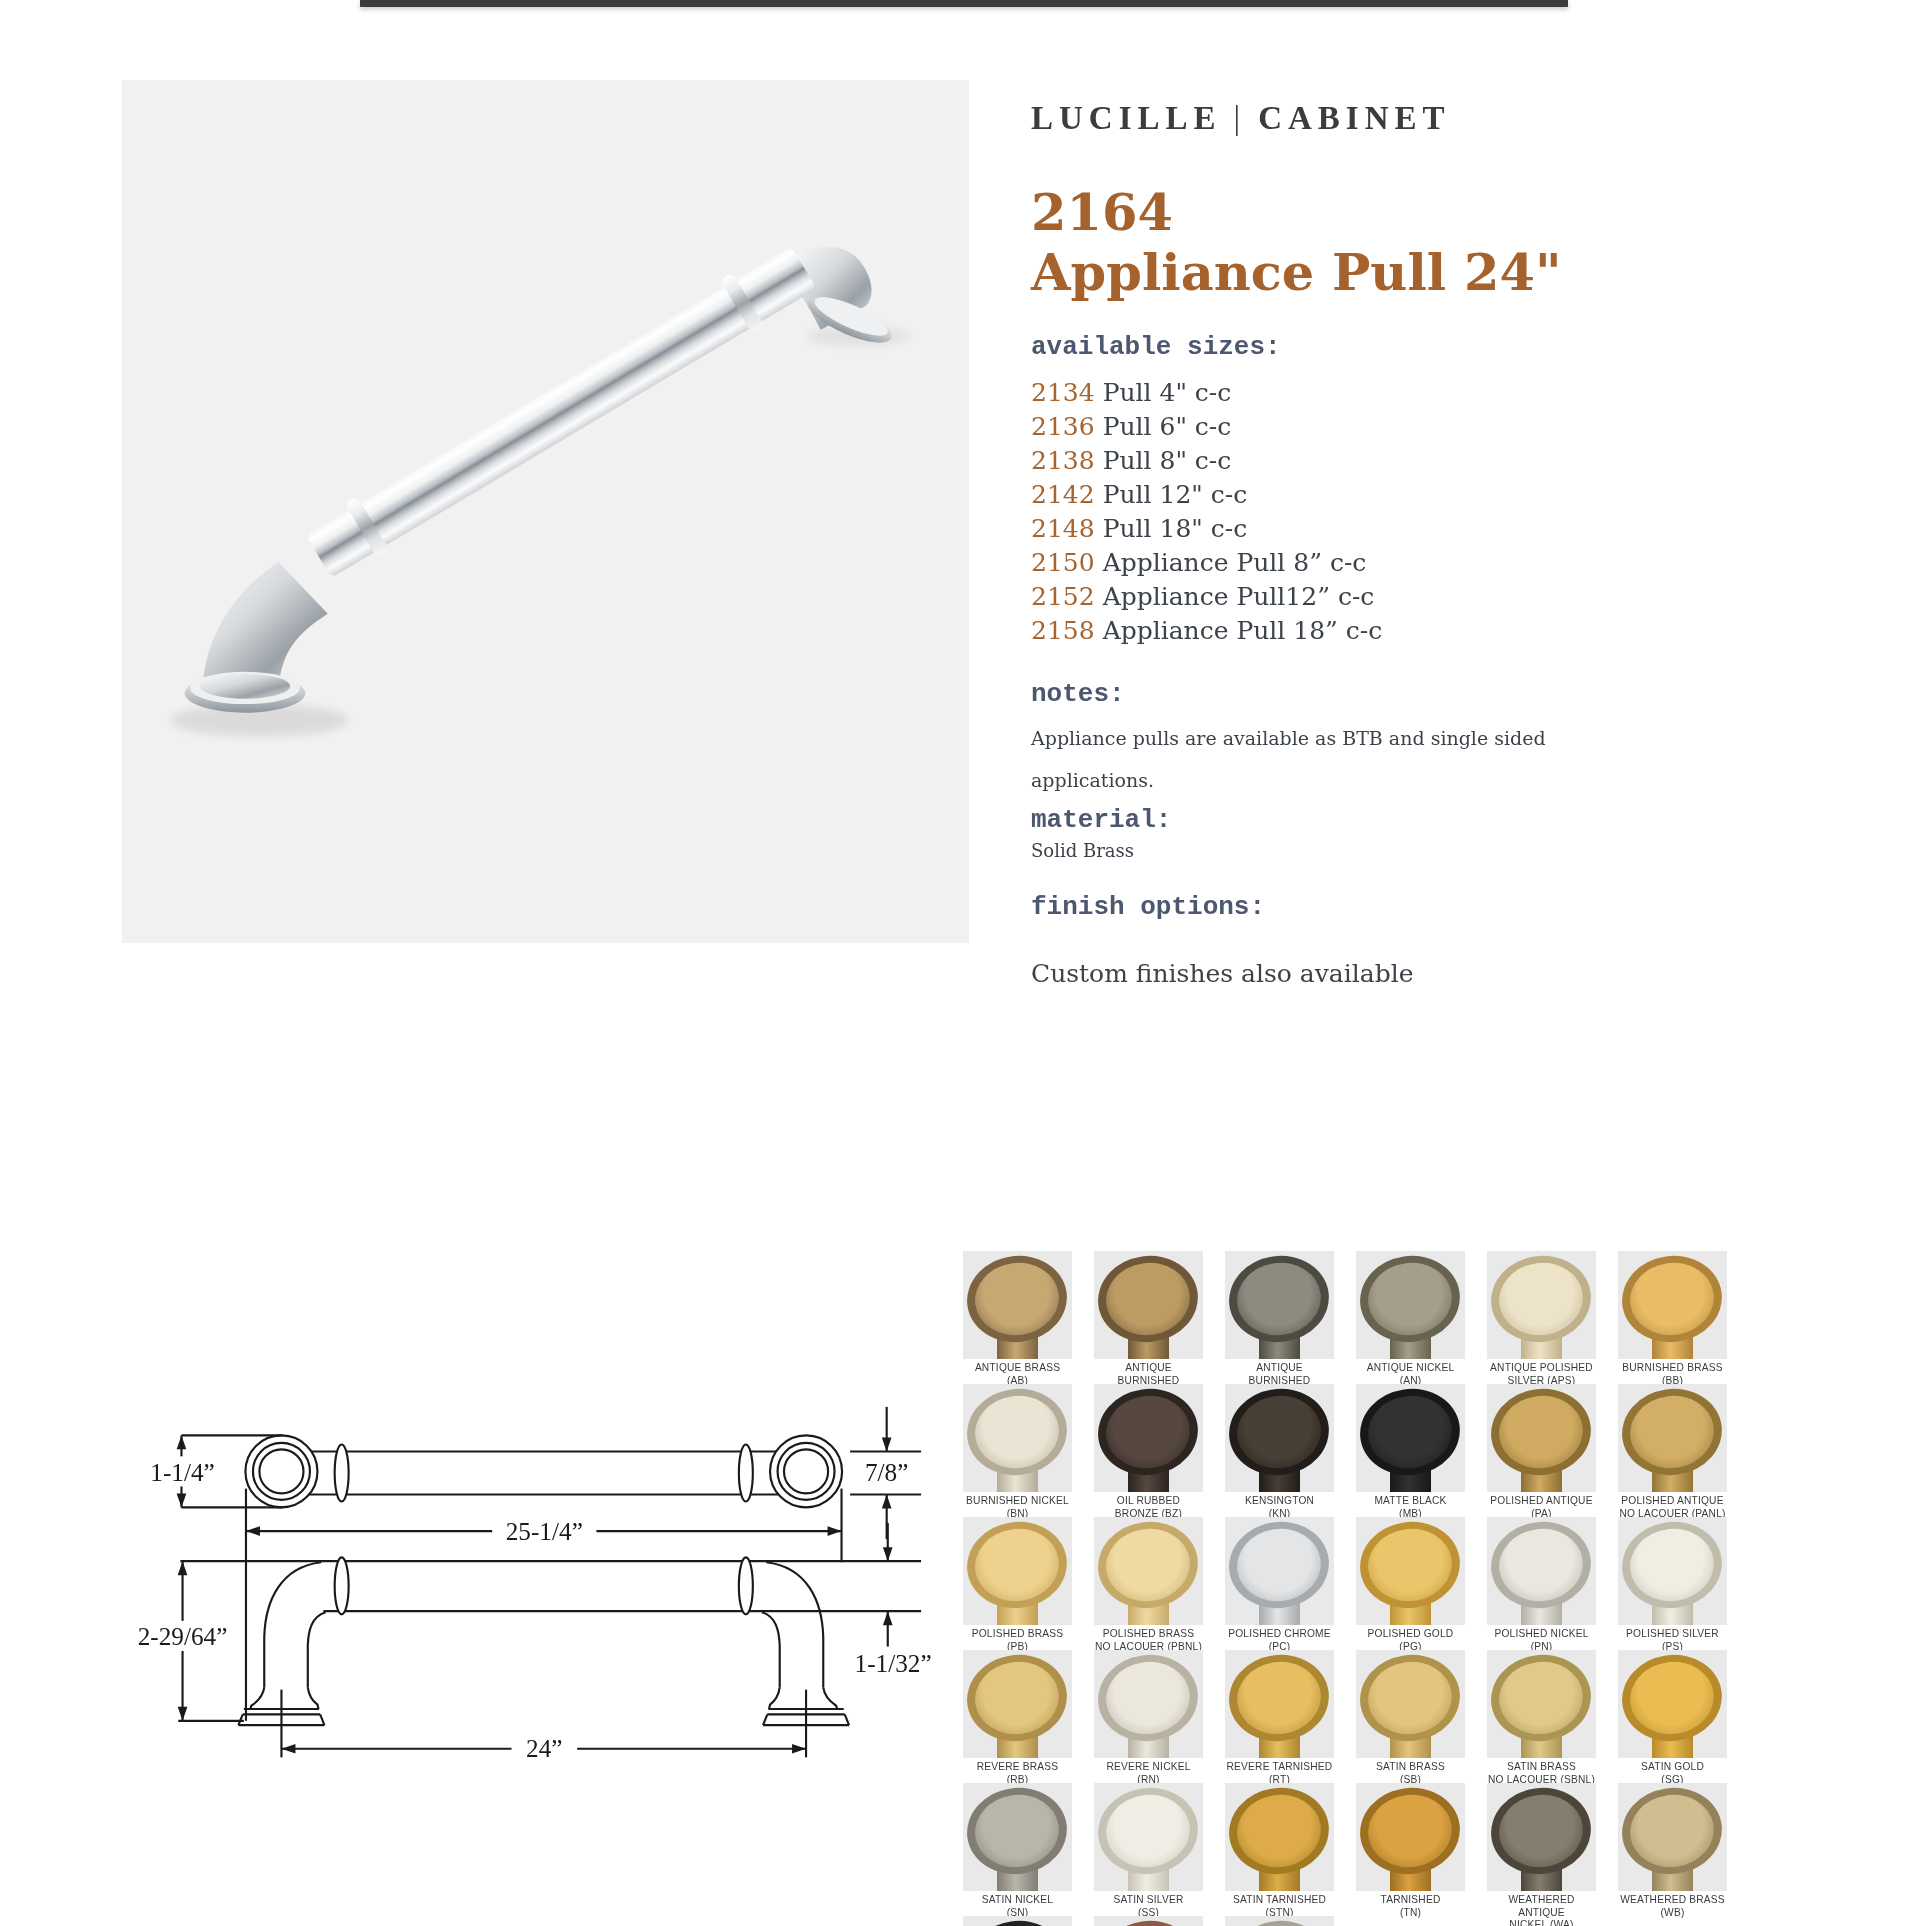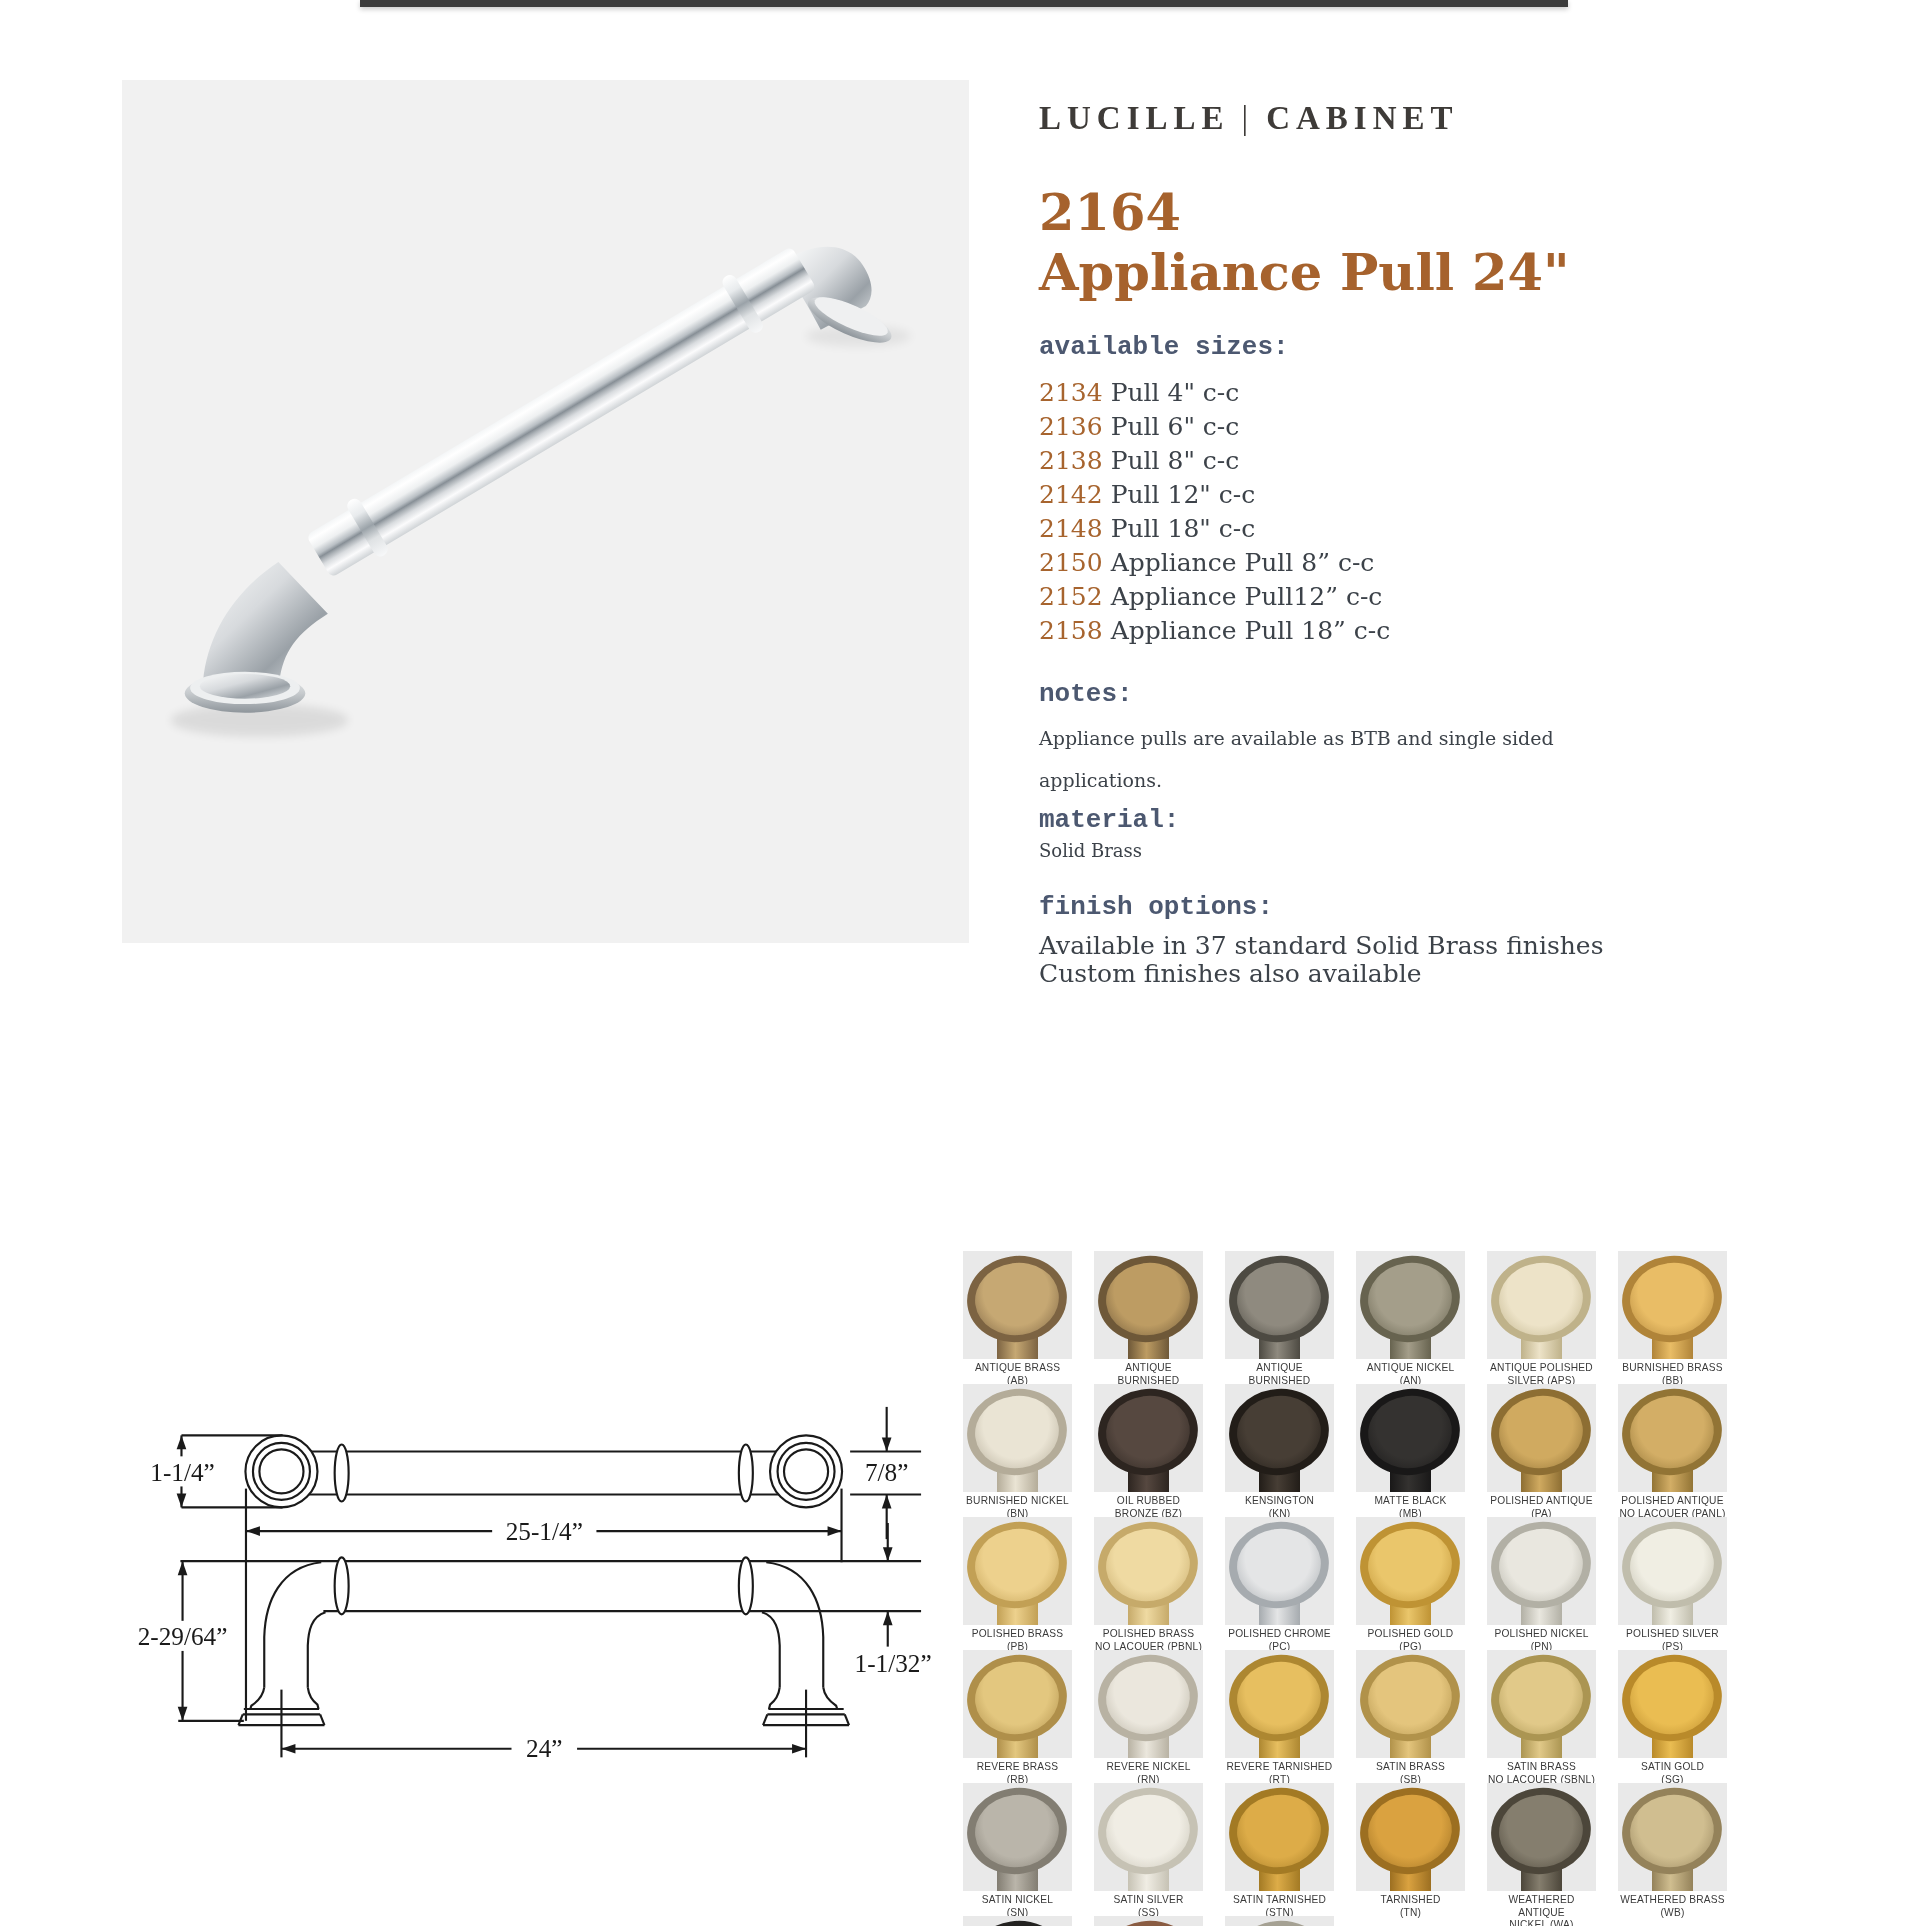--- a/index.html
+++ b/index.html
@@ -8,21 +8,21 @@
 
   
   .top-bar{position:absolute;left:360px;top:0;width:1208px;height:7px;background:#3b3b3b;
            box-shadow:0 2.2px 4.8px rgba(0,0,0,0.22);}
 
   
   .photo{position:absolute;left:122px;top:80px;width:847px;height:863px;background:#f1f1f1;overflow:hidden;}
 
   
   .right-col{position:absolute;left:1031px;top:0;width:786px;height:1238px;}
-  .right-col > div{position:absolute;left:0;margin-left:8px;}
+  .right-col > div{position:absolute;left:0;}
   .brand{top:100px;font-family:"Liberation Serif",serif;font-weight:700;font-size:33px;
          letter-spacing:6px;color:#3e3b38;white-space:nowrap;}
   .brand .brand-sep{margin:0 12px;font-weight:400;}
   .product-title{top:182px;font-family:"DejaVu Serif",serif;font-weight:700;font-size:51px;
                  line-height:60px;color:#a6622d;white-space:nowrap;}
   .h-label{font-family:Liberation Mono, monospace;font-weight:700;font-size:26px;color:#4c5870;}
   .sizes-label{top:332px;}
   .sizes-list{top:376px;font-size:25px;line-height:34px;color:#3c4249;white-space:nowrap;}
   .size-item .sku{color:#a7642e;margin-right:8px;}
   .notes-label{top:679px;}
@@ -167,21 +167,20 @@
     <div class="h-label notes-label">notes:</div>
     <div class="notes-text">
       <div>Appliance pulls are available as BTB and single sided</div>
       <div>applications.</div>
     </div>
 
     <div class="h-label material-label">material:</div>
     <div class="material-value">Solid Brass</div>
 
     <div class="h-label finish-label">finish options:</div>
-    <div class="finish-line1">Available in 37 standard Solid Brass finishes</div>
     <div class="finish-line2">Custom finishes also available</div>
   </div>
 
   <div class="drawing">
     <svg width="872" height="387" viewBox="180 2590 1620 720">
       <g stroke="#1a1a1a" stroke-width="4" fill="none">
 
         <line x1="522" y1="2697" x2="1498" y2="2697"></line>
         <line x1="522" y1="2777" x2="1498" y2="2777"></line>
         <circle cx="522" cy="2734" r="67" fill="#ffffff"></circle>

